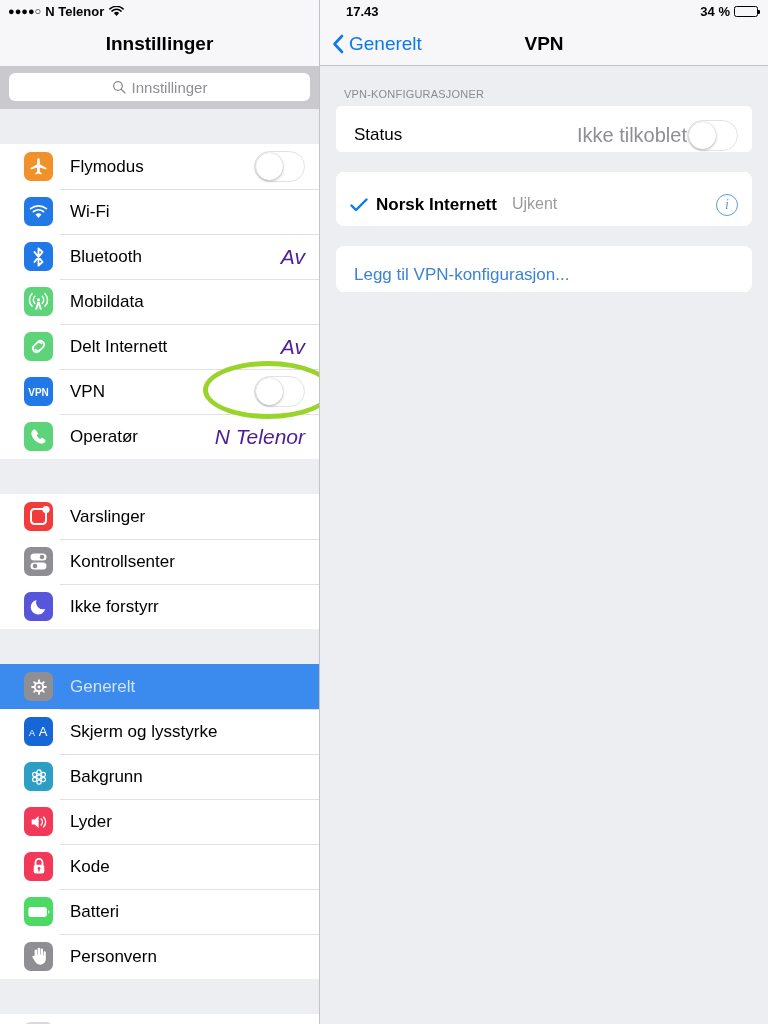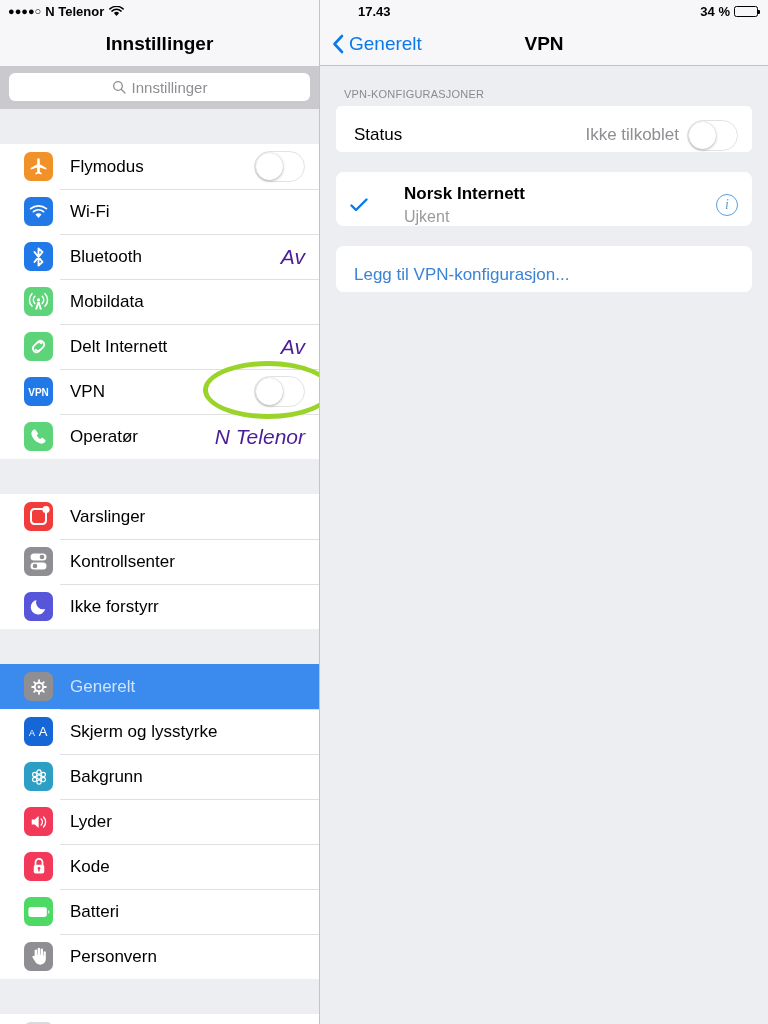--- a/index.html
+++ b/index.html
@@ -106,21 +106,21 @@
     width: 448px; height: 1024px;
     background: #eceef2;
     overflow: hidden;
   }
   .statusbar-right {
     height: 22px; background: #f7f7f9;
     display: flex; align-items: center;
     padding: 0 10px;
     font-size: 13px; font-weight: bold; color: #000;
   }
-  .sb-time { margin-left: 28px; }
+  .sb-time { margin-left: 16px; }
   .sb-batt { margin-left: auto; display: flex; align-items: center; gap: 4px; }
   .batt-shell {
     width: 24px; height: 11px;
     border: 1px solid #000; border-radius: 2.5px;
     position: relative; padding: 1px;
   }
   .batt-fill { height: 100%; background: #000; border-radius: 1px; }
   .batt-cap {
     position: absolute; right: -3px; top: 3px;
     width: 2px; height: 4px; background: #000; border-radius: 0 1px 1px 0;
@@ -155,27 +155,27 @@
   }
   .card.status-card { border-radius: 6px; }
   .d-row {
     position: relative;
     min-height: 46px;
     display: flex; align-items: center;
     padding: 12px 14px 0 18px;
     background: #fff;
   }
   .d-label { font-size: 17px; color: #000; }
-  .d-value { font-size: 17px; color: #8e8e93; margin-left: auto; margin-right: 8px; }
+  .d-value { font-size: 20px; color: #8e8e93; margin-left: auto; }
   .vpn-entry { min-height: 54px; align-items: center; padding-left: 14px; }
   .check {
     color: #0a7aeb; font-size: 19px; font-weight: bold;
     width: 26px; flex: 0 0 26px;
   }
-  .vpn-texts { display: flex; flex-direction: column; gap: 4px; margin-left: 28px; }
+  .vpn-texts { display: flex; flex-direction: row; gap: 15px; }
   .vpn-name { font-size: 17px; color: #000; font-weight: bold; }
   .vpn-sub { font-size: 16px; color: #9b9b9f; }
   .info-icon {
     margin-left: auto;
     width: 22px; height: 22px; border-radius: 50%;
     border: 1.4px solid #5a9fe0;
     color: #5a9fe0;
     display: flex; align-items: center; justify-content: center;
     font-size: 14px; font-family: "Liberation Serif", serif; font-style: italic;
   }

